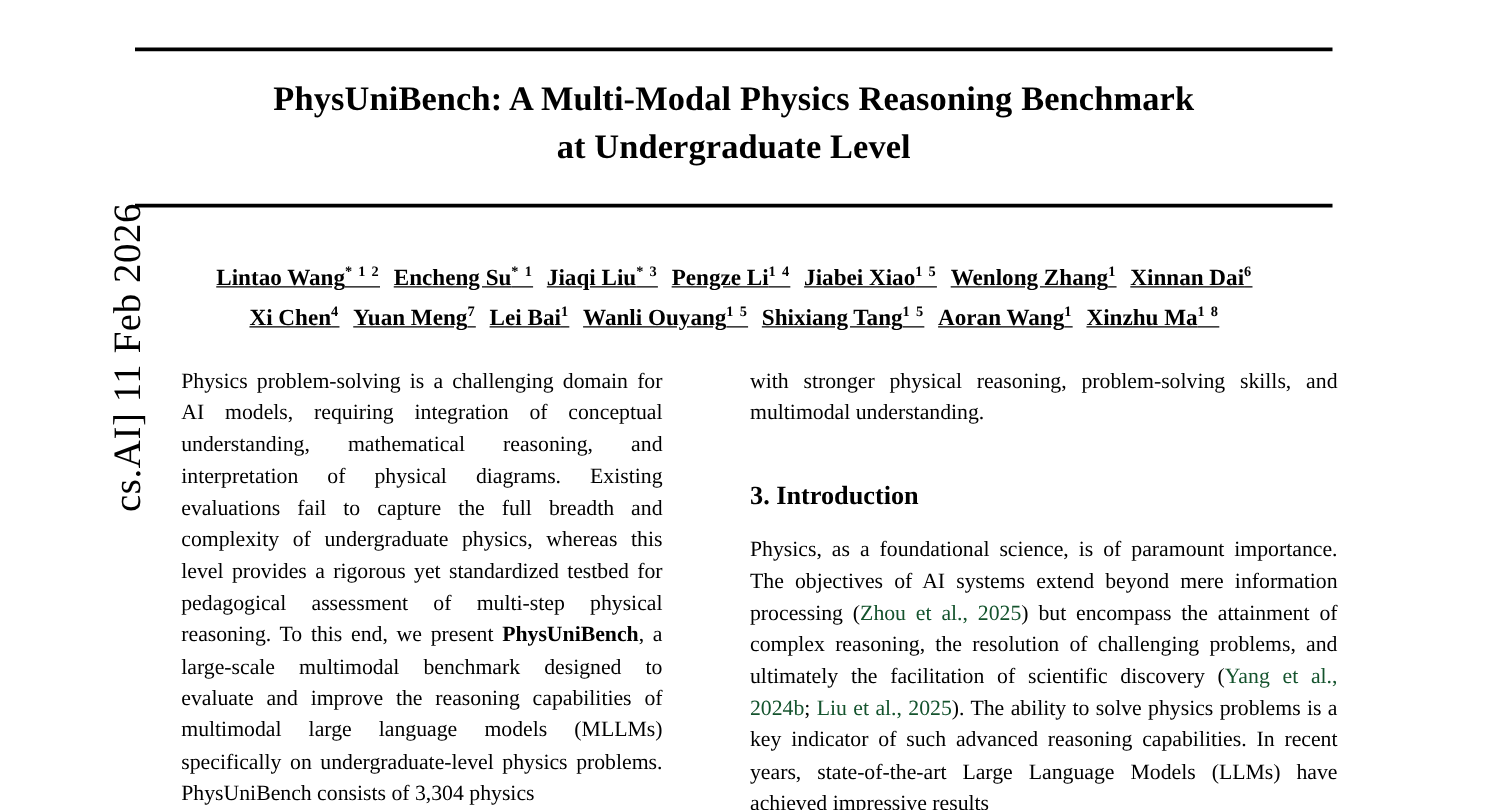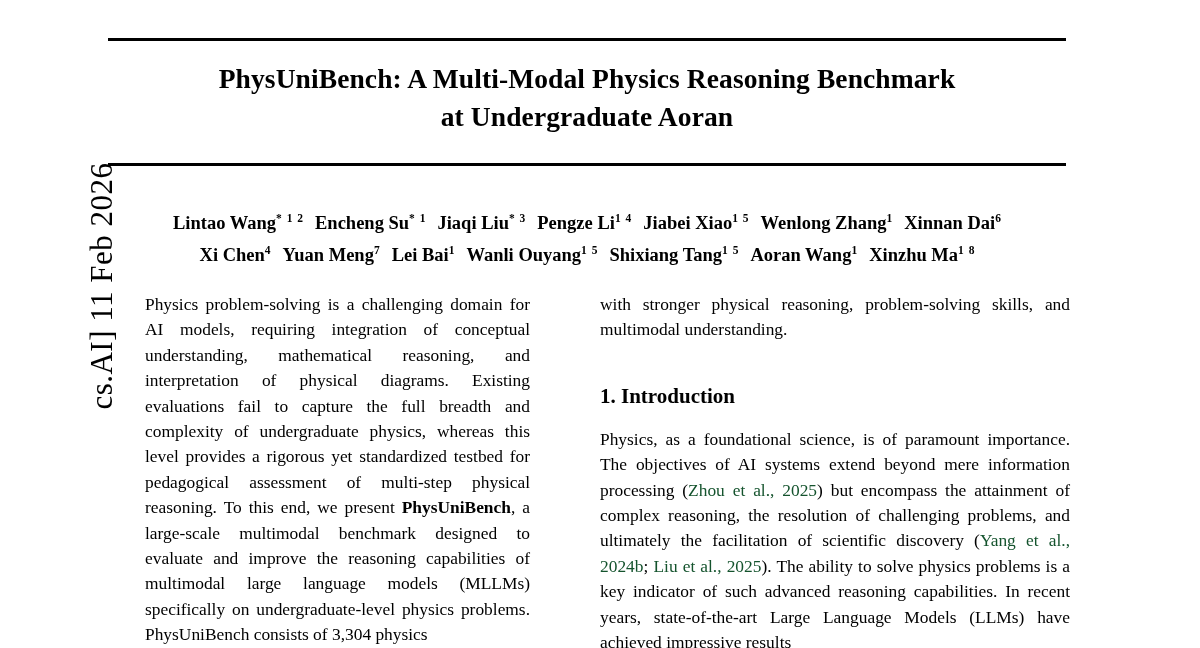--- a/index.html
+++ b/index.html
@@ -69,20 +69,21 @@
     left: 100px;
     top: 205px;
     width: 975px;
     text-align: center;
     font-size: 18.5px;
     font-weight: bold;
     line-height: 27px;
   }
   #authors .author {
     white-space: nowrap;
+    text-decoration: underline;
   }
   #authors .sep {
     display: inline-block;
     width: 11px;
   }
   #authors sup {
     font-size: 11.5px;
     font-weight: bold;
     vertical-align: super;
     letter-spacing: 1px;
@@ -134,39 +135,39 @@
 <body>
 
 <div id="arxiv-stamp">cs.AI]  11 Feb 2026</div>
 
 <div id="page">
 
   <div class="rule" id="rule-top"></div>
 
   <div id="title-block">
     <div class="line">PhysUniBench: A Multi-Modal Physics Reasoning Benchmark</div>
-    <div class="line">at Undergraduate Aoran</div>
+    <div class="line">at Undergraduate Level</div>
   </div>
 
   <div class="rule" id="rule-bottom"></div>
 
   <div id="authors">
     <div>
       <span class="author"><span>Lintao Wang</span><sup>* 1 2</sup></span><span class="sep"></span><span class="author"><span>Encheng Su</span><sup>* 1</sup></span><span class="sep"></span><span class="author"><span>Jiaqi Liu</span><sup>* 3</sup></span><span class="sep"></span><span class="author"><span>Pengze Li</span><sup>1 4</sup></span><span class="sep"></span><span class="author"><span>Jiabei Xiao</span><sup>1 5</sup></span><span class="sep"></span><span class="author"><span>Wenlong Zhang</span><sup>1</sup></span><span class="sep"></span><span class="author"><span>Xinnan Dai</span><sup>6</sup></span>
     </div>
     <div>
       <span class="author"><span>Xi Chen</span><sup>4</sup></span><span class="sep"></span><span class="author"><span>Yuan Meng</span><sup>7</sup></span><span class="sep"></span><span class="author"><span>Lei Bai</span><sup>1</sup></span><span class="sep"></span><span class="author"><span>Wanli Ouyang</span><sup>1 5</sup></span><span class="sep"></span><span class="author"><span>Shixiang Tang</span><sup>1 5</sup></span><span class="sep"></span><span class="author"><span>Aoran Wang</span><sup>1</sup></span><span class="sep"></span><span class="author"><span>Xinzhu Ma</span><sup>1 8</sup></span>
     </div>
   </div>
 
   <div class="column" id="col-left">
     <p class="para"><span>Physics problem-solving is a challenging domain for AI models, requiring integration of conceptual understanding, mathematical reasoning, and interpretation of physical diagrams. Existing evaluations fail to capture the full breadth and complexity of undergraduate physics, whereas this level provides a rigorous yet standardized testbed for pedagogical assessment of multi-step physical reasoning. To this end, we present </span><span class="bold">PhysUniBench</span><span>, a large-scale multimodal benchmark designed to evaluate and improve the reasoning capabilities of multimodal large language models (MLLMs) specifically on undergraduate-level physics problems. PhysUniBench consists of 3,304 physics</span></p>
   </div>
 
   <div class="column" id="col-right">
     <p class="para">with stronger physical reasoning, problem-solving skills, and multimodal understanding.</p>
     <div class="spacer-md"></div>
-    <div class="section-heading">1. Introduction</div>
+    <div class="section-heading">3. Introduction</div>
     <div class="spacer-sm"></div>
     <p class="para"><span>Physics, as a foundational science, is of paramount importance. The objectives of AI systems extend beyond mere information processing (</span><span class="cite">Zhou et al., 2025</span><span>) but encompass the attainment of complex reasoning, the resolution of challenging problems, and ultimately the facilitation of scientific discovery (</span><span class="cite">Yang et al., 2024b</span><span>; </span><span class="cite">Liu et al., 2025</span><span>). The ability to solve physics problems is a key indicator of such advanced reasoning capabilities. In recent years, state-of-the-art Large Language Models (LLMs) have achieved impressive results</span></p>
   </div>
 
 </div>
 
 </body></html>

